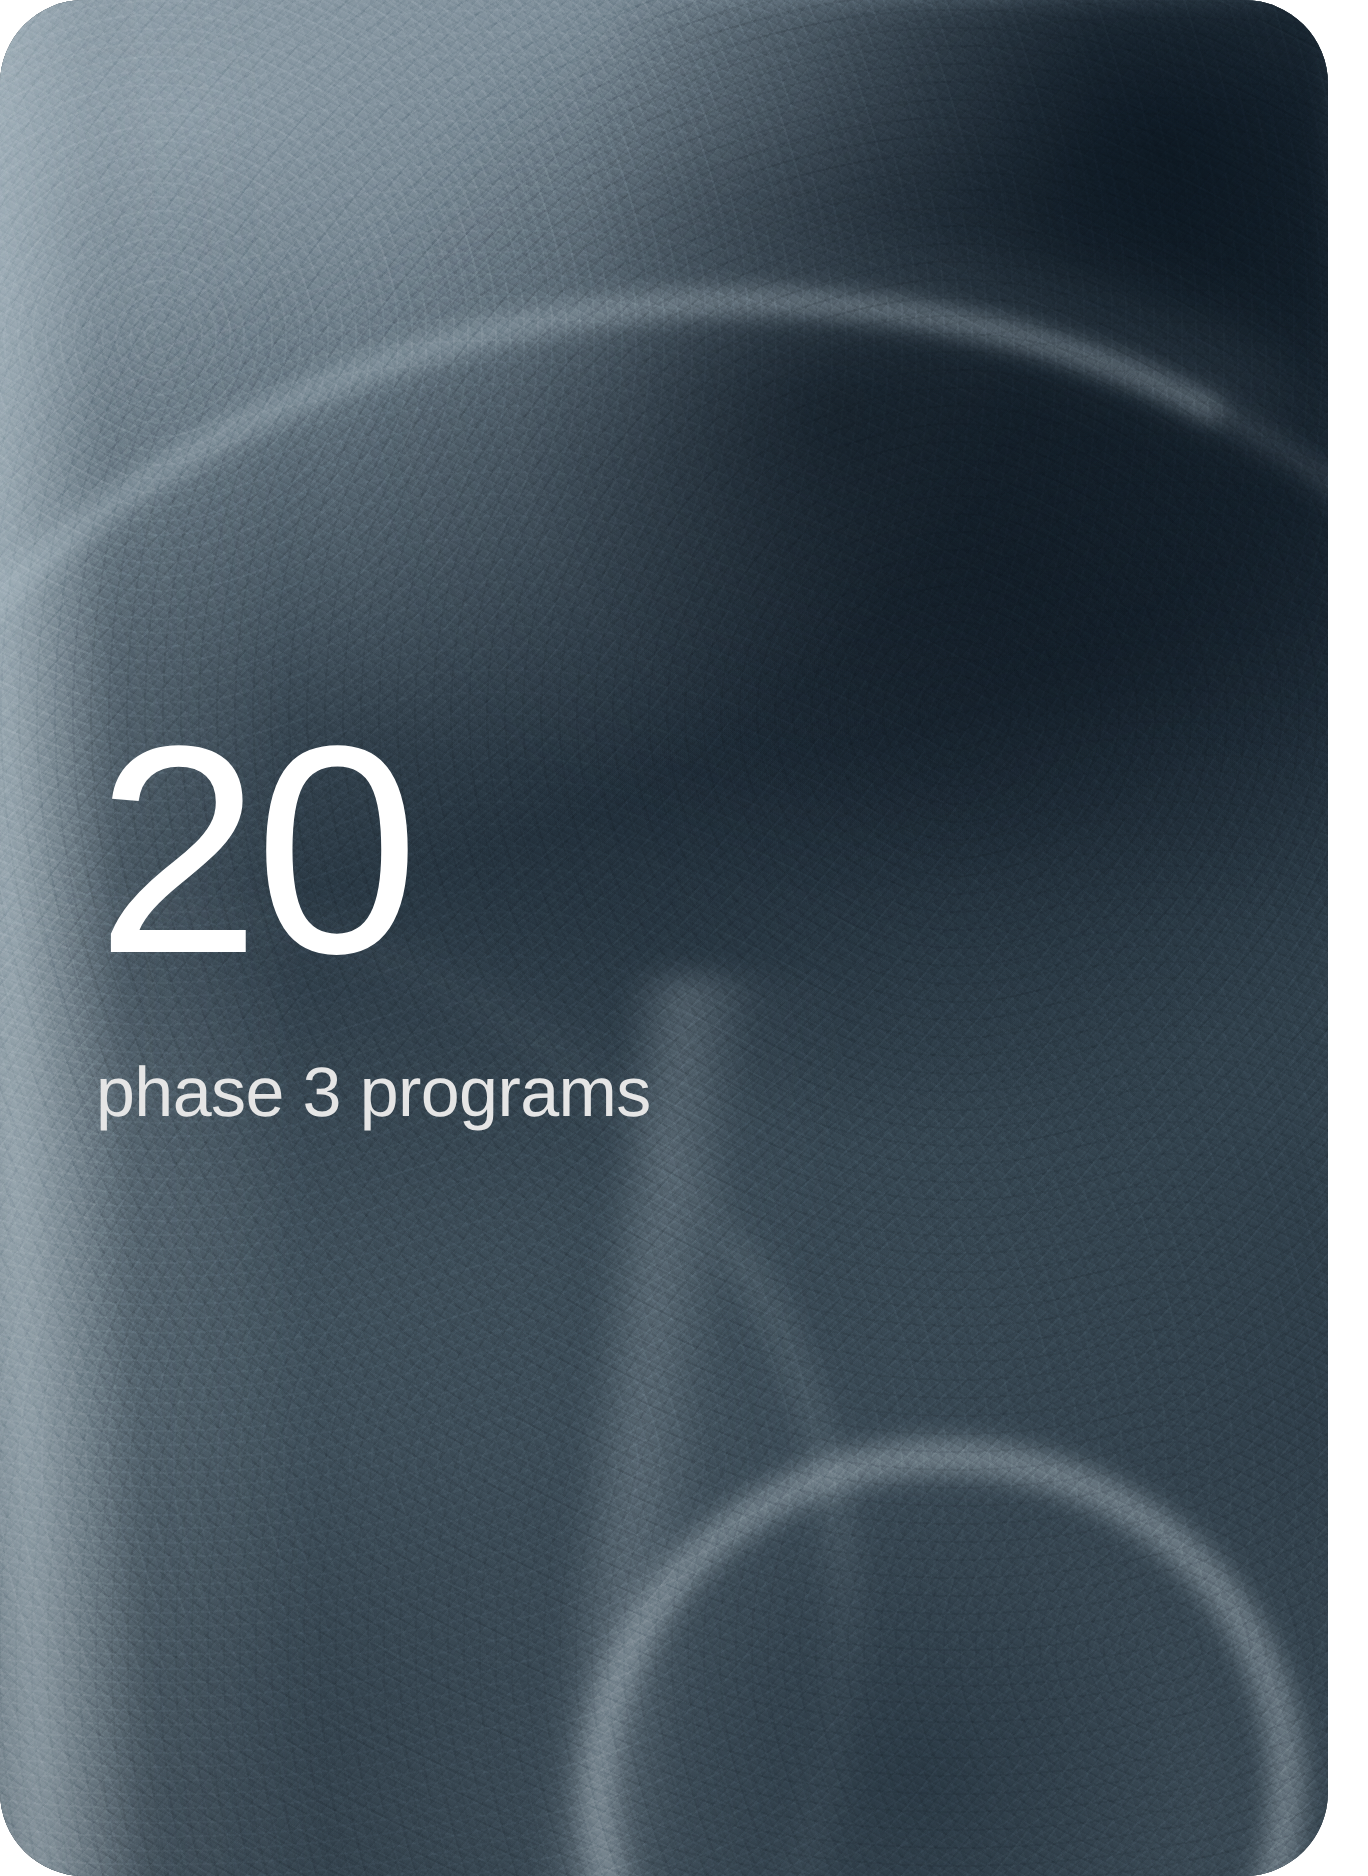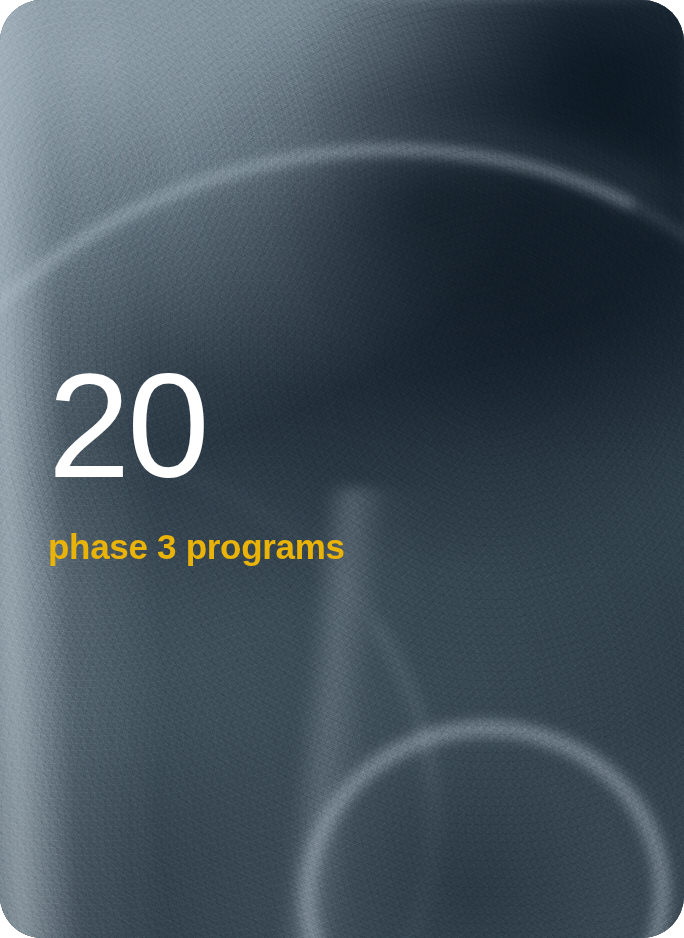--- a/index.html
+++ b/index.html
@@ -10,26 +10,27 @@
   }
   body {
     width: 684px;
     height: 938px;
     overflow: hidden;
     font-family: "Liberation Sans", sans-serif;
   }
 
   .stat-card {
     position: relative;
-    width: 684px;
+    width: 628px;
     height: 938px;
     border-radius: 42px;
     overflow: hidden;
     background: #2b3b47;
     isolation: isolate;
+    padding-left: 36px;
   }
 
   
   .bg-layer {
     position: absolute;
     inset: 0;
     pointer-events: none;
   }
 
   
@@ -215,24 +216,24 @@
     white-space: nowrap;
   }
 
   .stat-label {
     position: absolute;
     top: 528px;
     left: 0;
     margin: 0;
     font-family: "Liberation Sans", sans-serif;
     font-size: 35px;
-    font-weight: 700;
+    font-weight: 400;
     line-height: 1.1;
     letter-spacing: -0.3px;
-    color: #eab308;
+    color: #e5e5e5;
     white-space: nowrap;
   }
 </style>
 </head>
 <body>
 
 <div class="stat-card">
 
   <div class="bg-layer bg-base"></div>
   <div class="bg-layer bg-ridge-top"></div>

